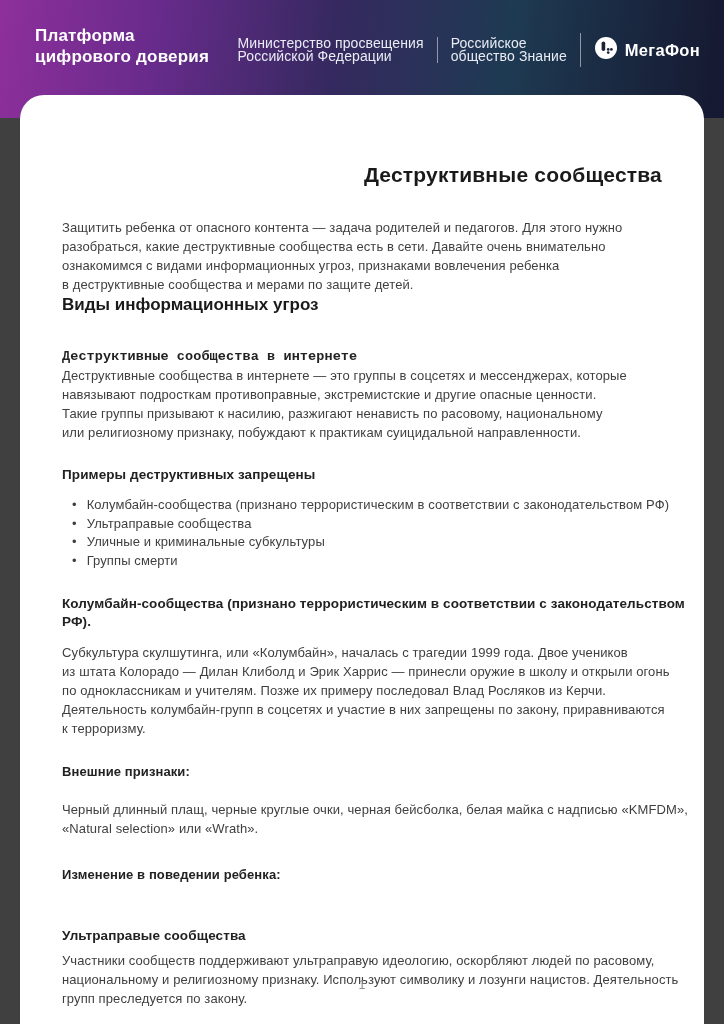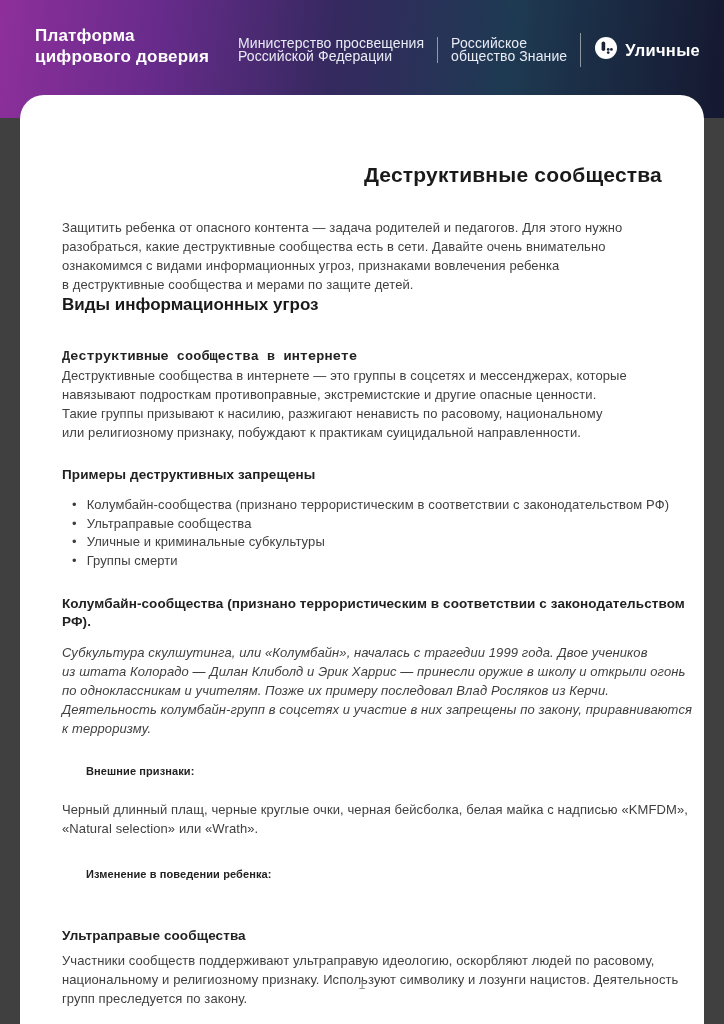--- a/index.html
+++ b/index.html
@@ -58,23 +58,23 @@
     width:648px; font-size:13.5px; line-height:18px; font-weight:bold; color:#222222;
     letter-spacing:.1px;
   }
   .h3-sub1 { margin-top:33px;font-family:Liberation Mono, monospace; }
   .p-sub1 { }
   .h3-examples { margin-top:24px; }
   .examples-list { margin-top:12px; list-style:none; padding-left:10px; }
   .examples-list li { display:flex; gap:10px; line-height:18.5px; width:640px; }
   .bullet-dot { flex:0 0 auto; }
   .h3-columbine { margin-top:25px; }
-  .p-columbine { margin-top:12px;font-style:italic; }
+  .p-columbine { margin-top:12px; }
   .labeled { display:block; }
-  .labeled strong { display:block; color:#222222; font-size:11px; line-height:19px;margin-left:24px; }
+  .labeled strong { display:block; color:#222222; font-size:13px; line-height:19px; }
   .labeled-signs { margin-top:5px; }
   .labeled-behavior { margin-top:8px;font-weight:bold; }
   .h3-ultraright { margin-top:24px; }
   .p-ultraright { margin-top:6px; }
   .page-number {
     position:absolute; top:978px; left:0; width:100%;
     text-align:center; font-size:12.5px; color:#8f8f8f;
     font-family:"Liberation Sans", sans-serif;
   }
 </style>
@@ -96,21 +96,21 @@
       <div class="megafon">
         <span>
           <svg width="24" height="24" viewBox="0 0 24 24" aria-hidden="true">
             <circle cx="12" cy="12" r="11" fill="#ffffff"></circle>
             <rect x="7.6" y="5.4" width="3.6" height="9.6" rx="1.8" fill="#1b2236"></rect>
             <circle cx="14.2" cy="13.4" r="1.35" fill="#1b2236"></circle>
             <circle cx="17.4" cy="13.4" r="1.35" fill="#1b2236"></circle>
             <circle cx="14.2" cy="16.6" r="1.35" fill="#1b2236"></circle>
           </svg>
         </span>
-        <span class="megafon-label">Уличные</span>
+        <span class="megafon-label">МегаФон</span>
       </div>
     </div>
   </div>
 
   <div class="card">
 
     <h1>Деструктивные сообщества</h1>
 
     <p class="intro">Защитить ребенка от опасного контента — задача родителей и педагогов. Для этого нужно
 разобраться, какие деструктивные сообщества есть в сети. Давайте очень внимательно

